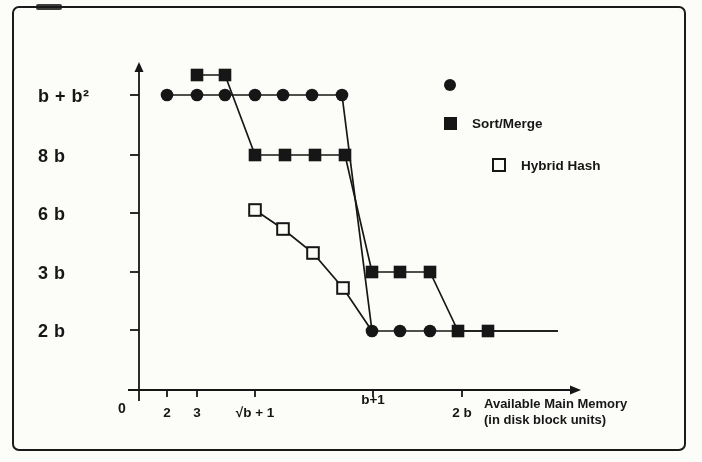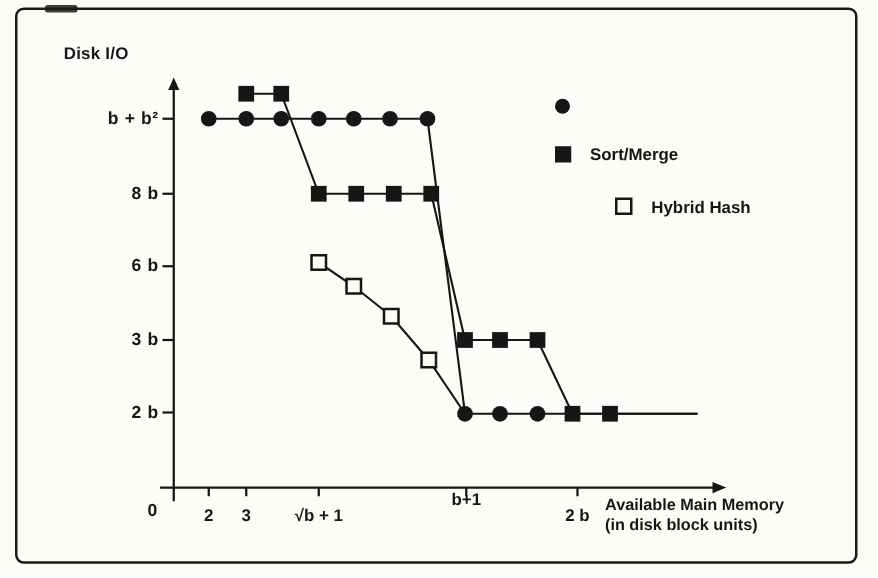--- a/index.html
+++ b/index.html
@@ -5,41 +5,40 @@
   html,body{margin:0;padding:0;background:#ffffff;}
   body{width:702px;height:462px;overflow:hidden;
        font-family:"Liberation Sans","DejaVu Sans",sans-serif;color:#161616;}
   .stage{position:relative;width:702px;height:462px;background:#fcfcf9;}
   .frame{position:absolute;left:12px;top:6px;width:674px;height:445px;
          border:2.5px solid #1a1a1a;border-radius:7px;box-sizing:border-box;}
   .smudge{position:absolute;left:36px;top:4px;width:26px;height:6px;background:#1a1a1a;border-radius:2px;opacity:.85;}
   svg{position:absolute;left:0;top:0;}
   .y-title{position:absolute;left:51px;top:32px;font-size:13.5px;font-weight:700;line-height:21px;letter-spacing:.2px;}
   .x-title{position:absolute;left:484px;top:396px;font-size:13px;font-weight:700;line-height:16px;}
-  .ytick{position:absolute;left:38px;width:89px;text-align:right;
-         font-size:14px;font-weight:700;letter-spacing:.5px;}
+  .ytick{position:absolute;left:38px;width:89px;text-align:left;
+         font-size:18px;font-weight:700;letter-spacing:.5px;}
   .xtick{position:absolute;width:90px;text-align:center;font-size:13.5px;font-weight:700;}
   .origin{position:absolute;left:112px;top:400px;width:20px;text-align:center;
           font-size:14px;font-weight:700;}
   .legend-row{position:absolute;left:444px;display:flex;align-items:center;gap:15px;height:20px;}
   .legend-label{font-size:13.5px;font-weight:700;white-space:nowrap;}
   .mk{display:inline-block;flex:0 0 auto;}
   .mk.filled-circle{width:12px;height:12px;border-radius:50%;background:#161616;}
   .mk.filled-square{width:13px;height:13px;background:#161616;}
   .mk.open-square{width:10px;height:10px;background:#fcfcf9;border:2px solid #161616;}
 </style>
 </head>
 <body>
 
 <div class="stage">
   <div class="frame"></div>
   <div class="smudge"></div>
 
   <div class="y-title">
-    <div>Disk I/O</div>
   </div>
 
   <svg id="chart-svg" width="702" height="462" viewBox="0 0 702 462">
       <line x1="139" y1="69" x2="139" y2="401" stroke="#161616" stroke-width="1.8"></line>
       <polygon points="139,62 134.5,72 143.5,72" fill="#161616"></polygon>
       <line x1="128" y1="390" x2="572" y2="390" stroke="#161616" stroke-width="1.8"></line>
       <polygon points="581,390 570,385.5 570,394.5" fill="#161616"></polygon>
       <line x1="130" y1="95" x2="139" y2="95" stroke="#161616" stroke-width="1.8"></line>
       <line x1="130" y1="155" x2="139" y2="155" stroke="#161616" stroke-width="1.8"></line>
       <line x1="130" y1="213" x2="139" y2="213" stroke="#161616" stroke-width="1.8"></line>

